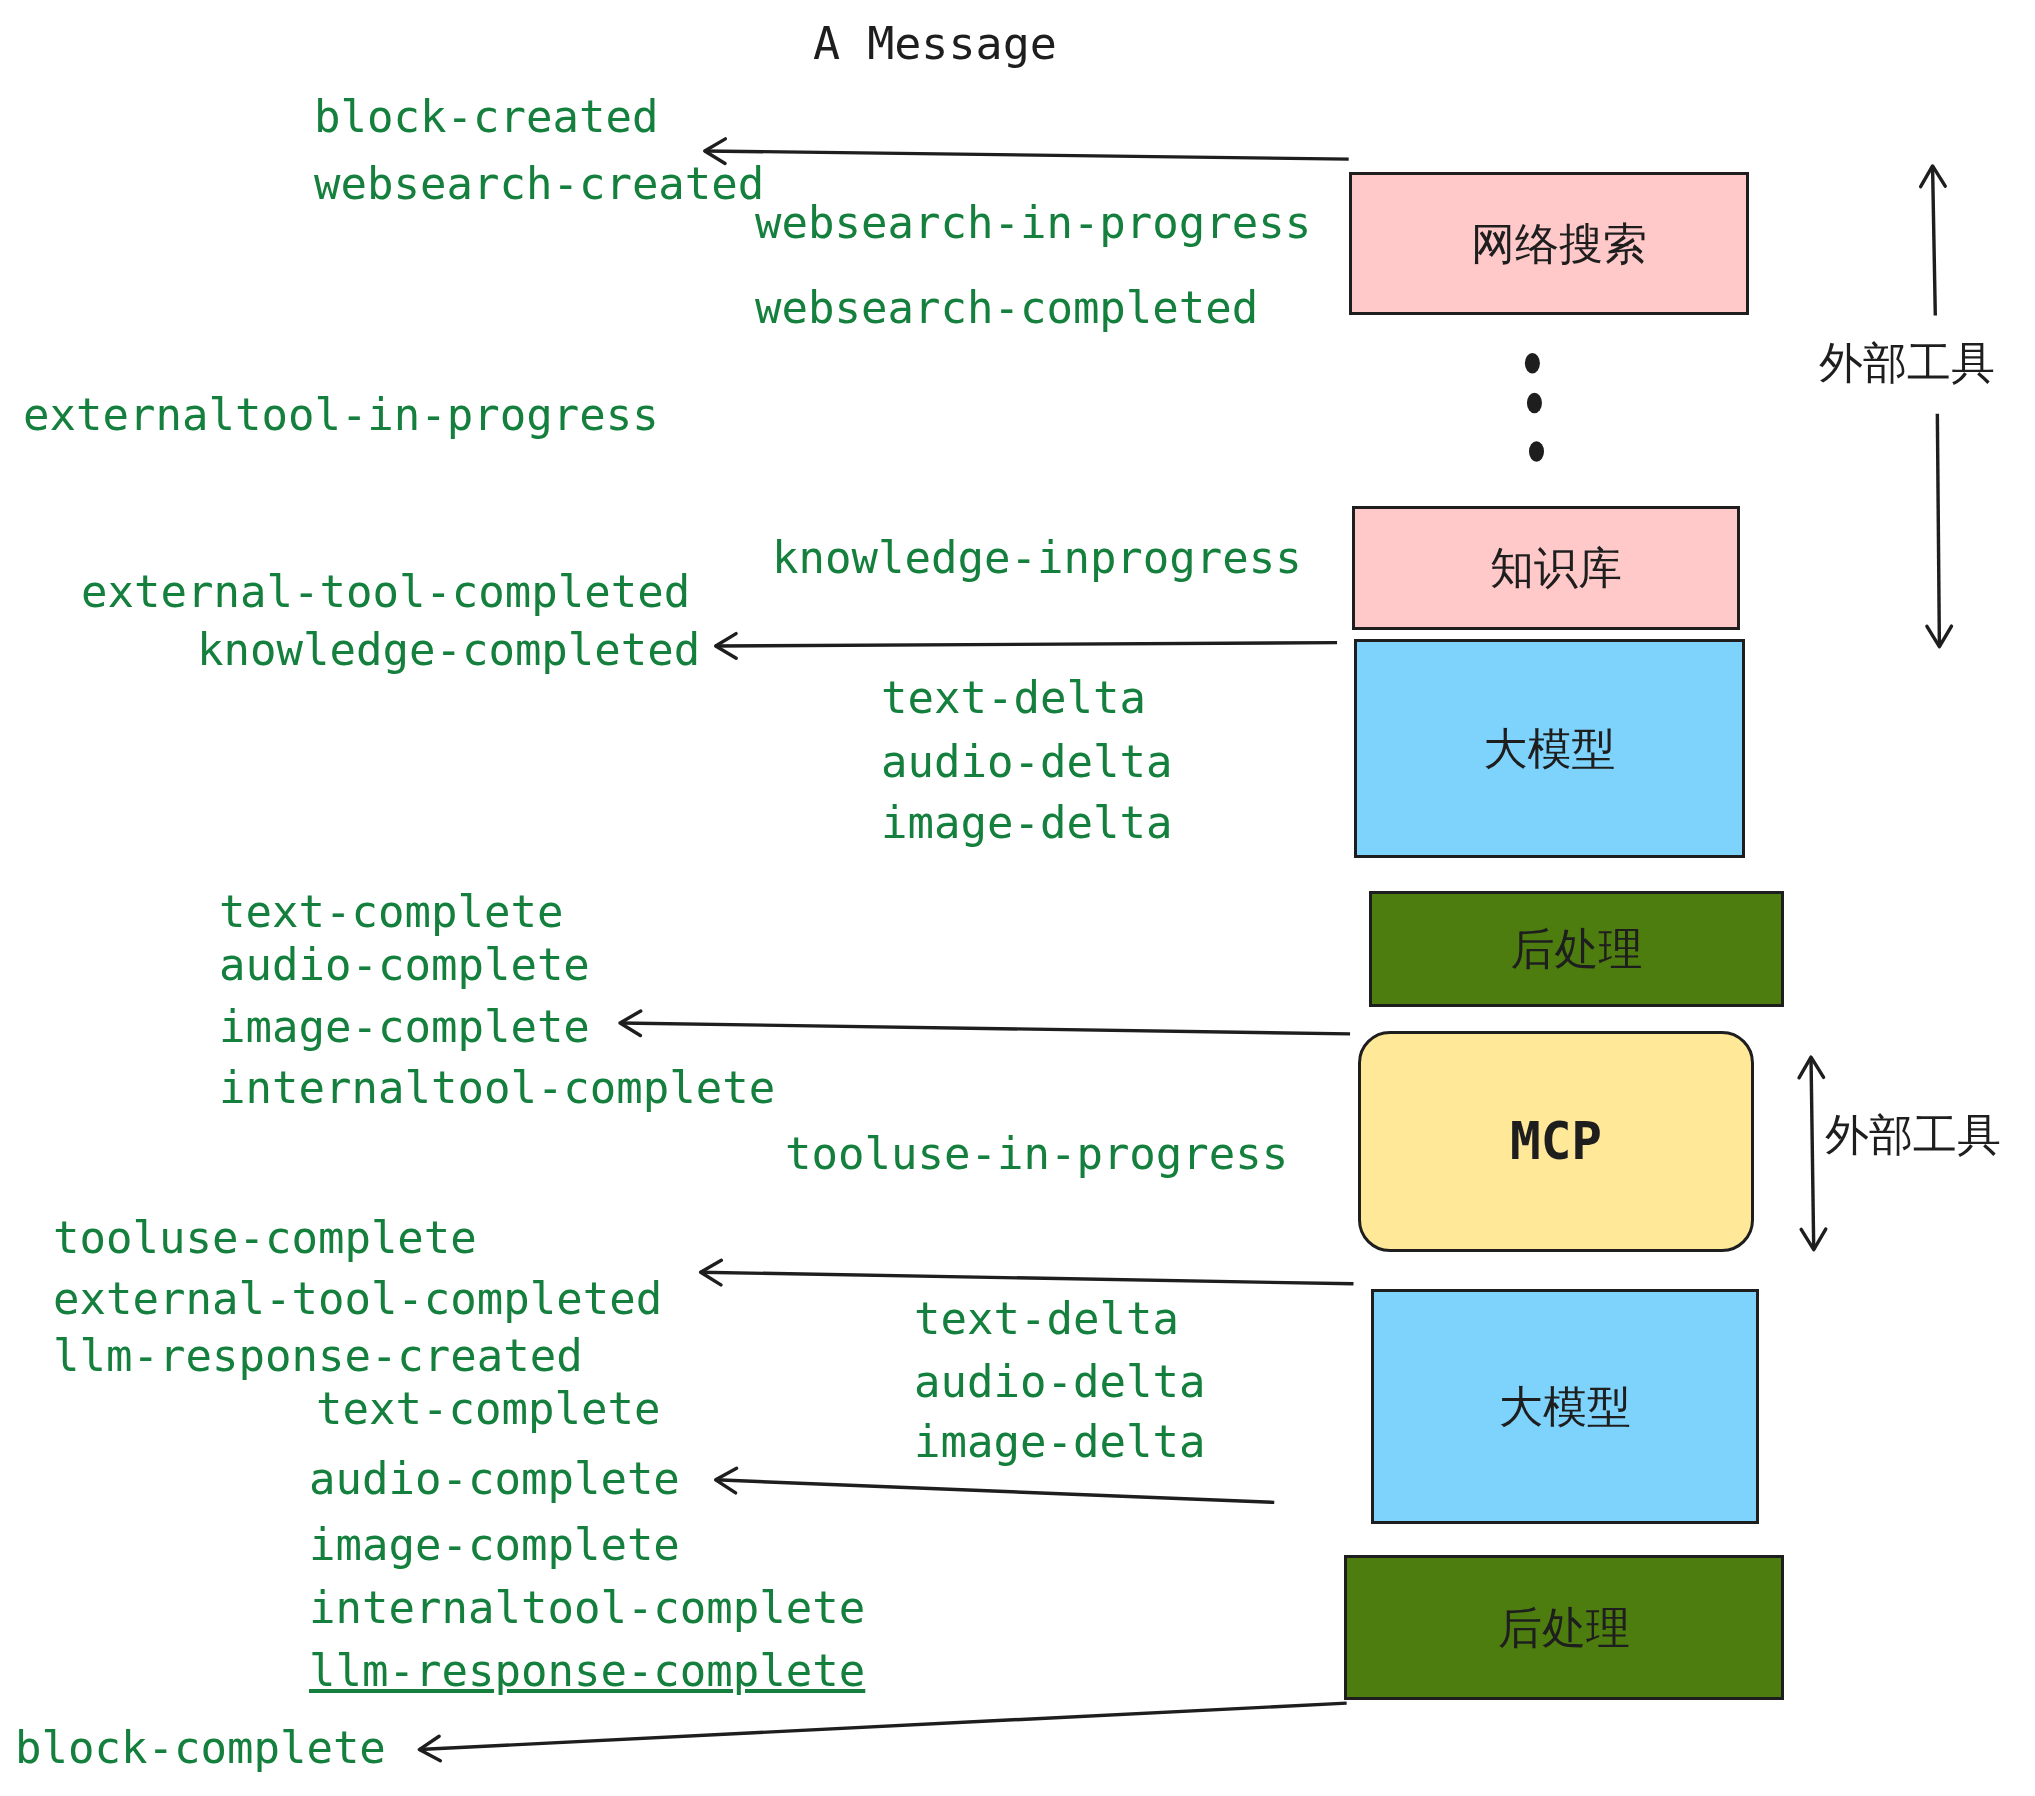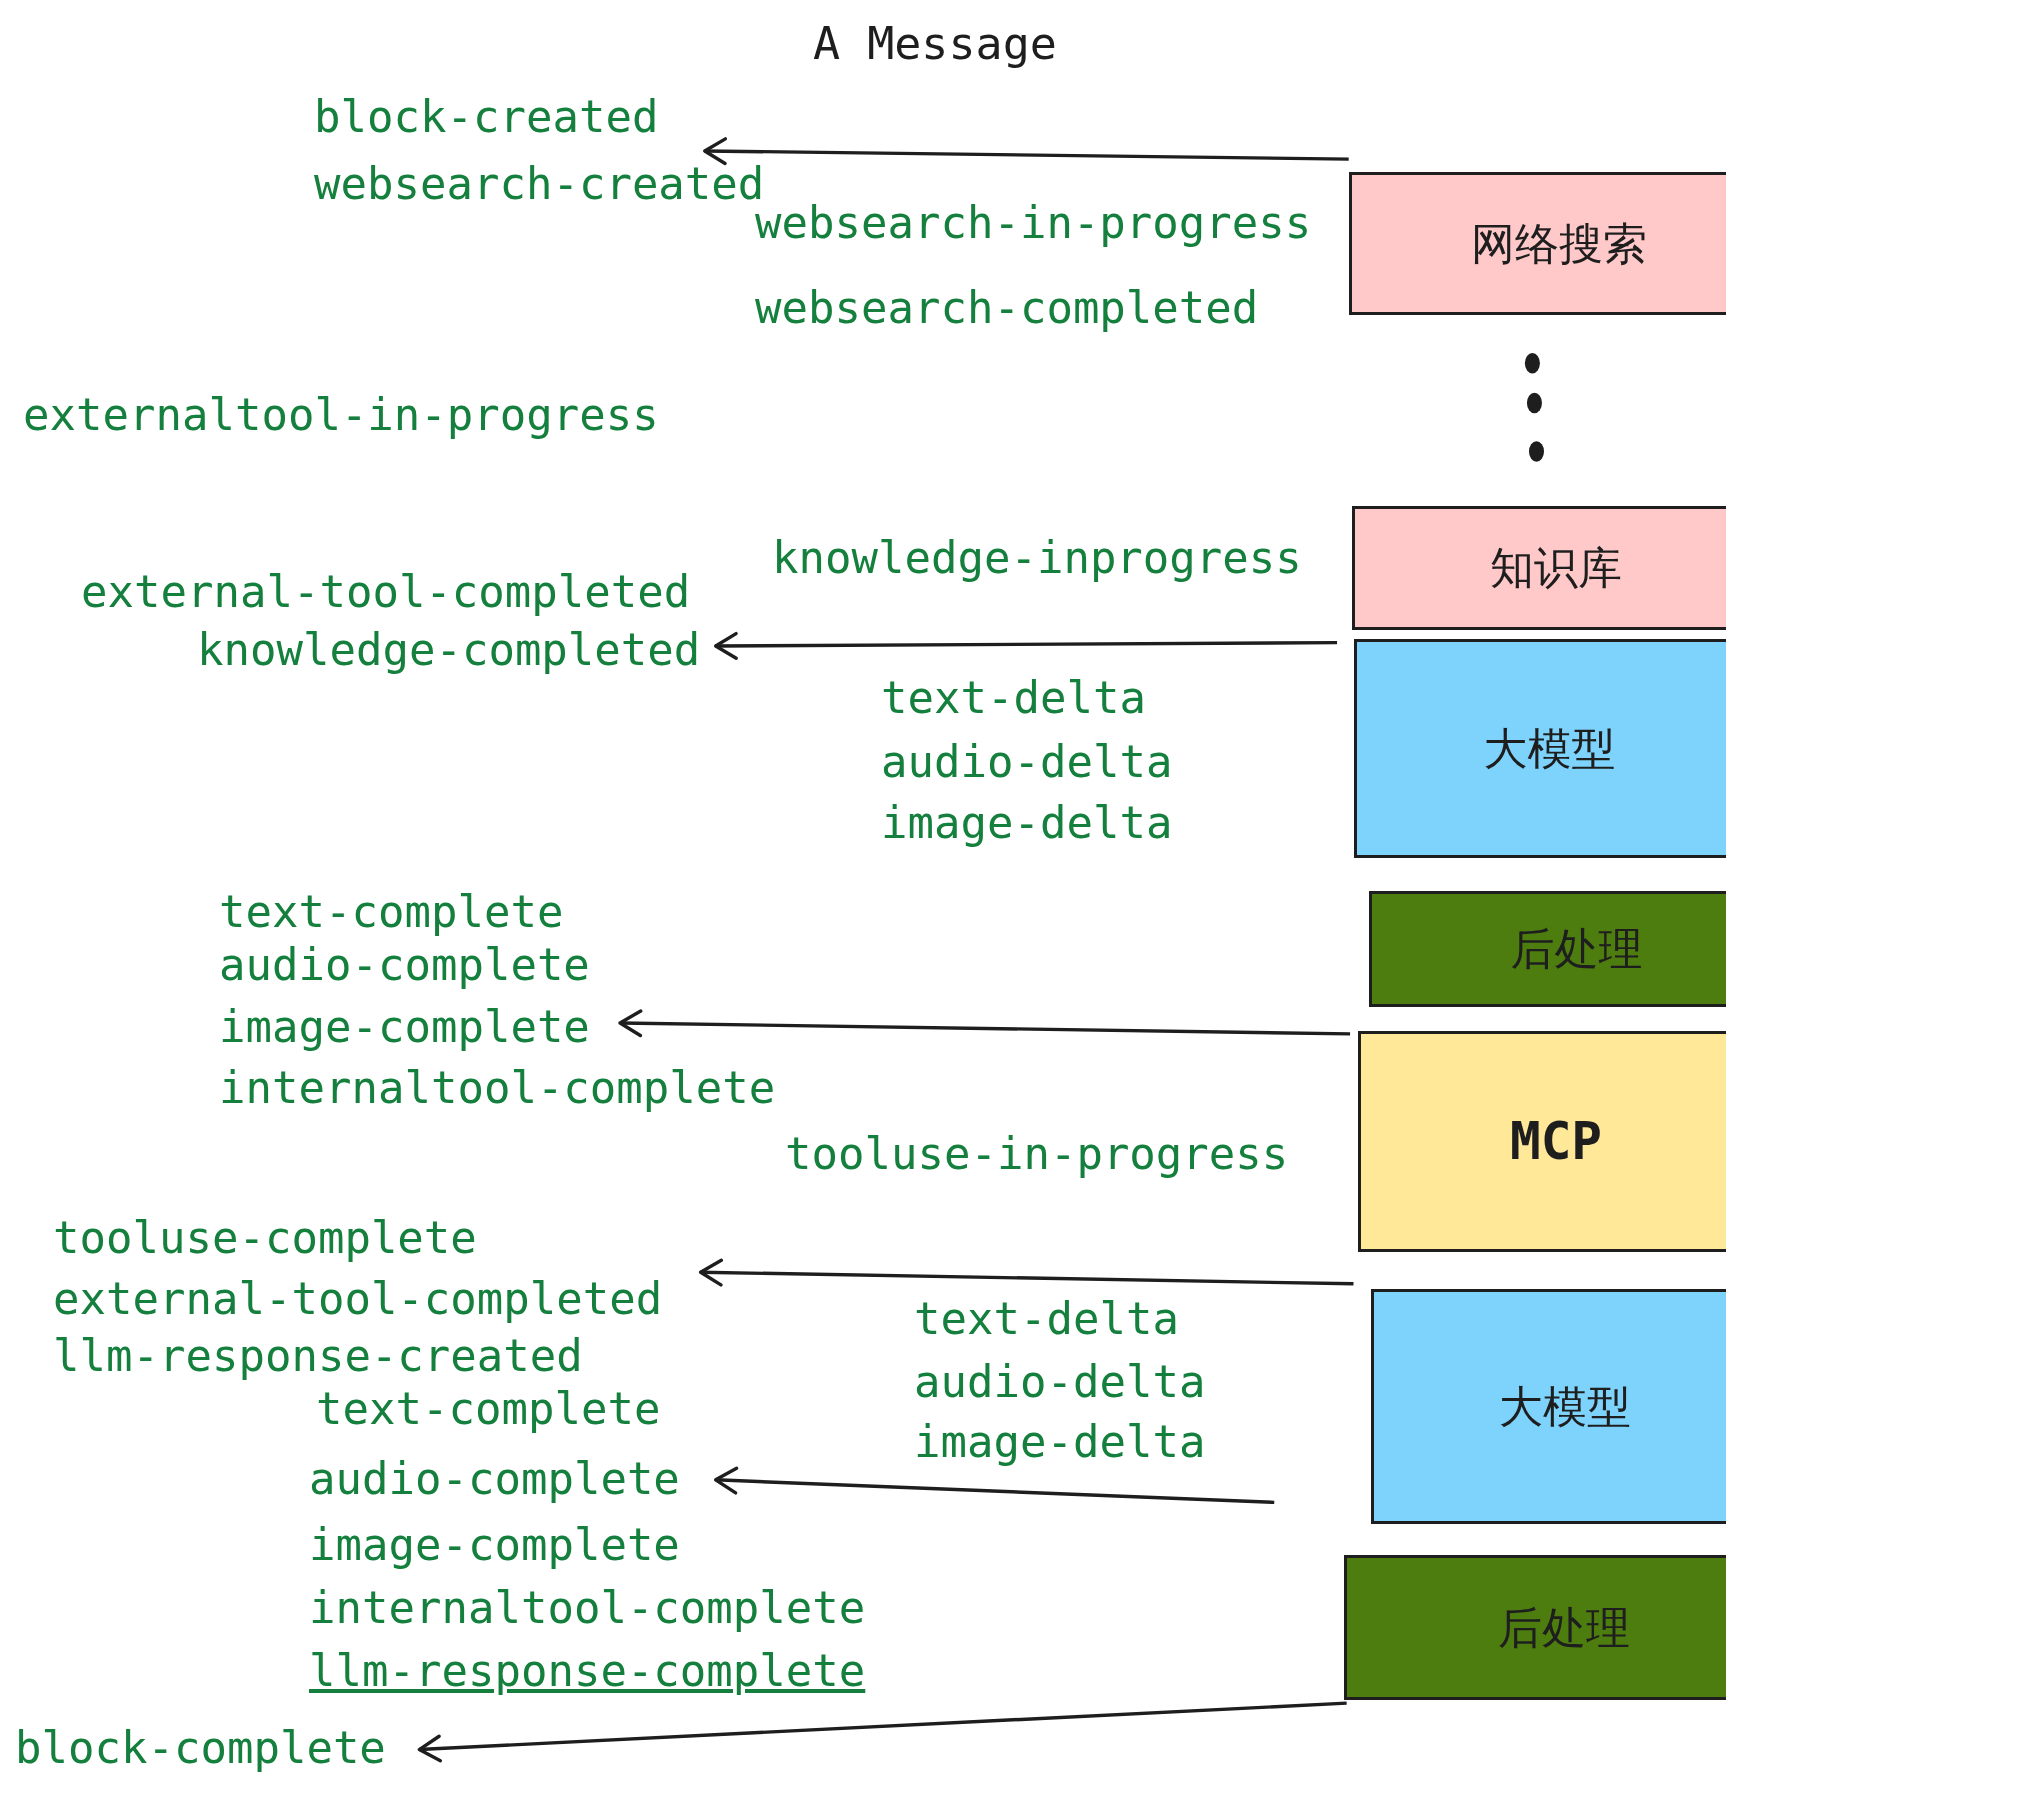--- a/index.html
+++ b/index.html
@@ -1,17 +1,17 @@
 <!DOCTYPE html>
 <html style="font-size:11px"><head>
 <meta charset="utf-8">
 <style>
   html,body { margin:0; padding:0; background:#ffffff; }
   #canvas {
-    position:relative; width:1726px; height:1796px;
+    position:relative; width:2035px; height:1796px;
     background:#ffffff; overflow:hidden;
     font-family:"DejaVu Sans Mono", monospace; color:#1e1e1e;
   }
   #arrow-layer { position:absolute; left:0; top:0; width:2035px; height:1796px; }
   .evt {
     position:absolute; font:44px/1 "DejaVu Sans Mono", monospace;
     color:#15803d; white-space:nowrap;text-align:right;
   }
   .title {
     position:absolute; font:45px/1 "DejaVu Sans Mono", monospace;
@@ -88,21 +88,21 @@
   <div class="evt" style="left:309px;  top:1649px;text-decoration:underline;">llm-response-complete</div>
   <div class="evt" style="left:15px;   top:1726px;">block-complete</div>
   <div class="evt" style="left:914px; top:1297px;">text-delta</div>
   <div class="evt" style="left:914px; top:1360px;">audio-delta</div>
   <div class="evt" style="left:914px; top:1420px;">image-delta</div>
 
   <div class="node pink" style="left:1349px; top:172px;  width:400px; height:143px;">网络搜索</div>
   <div class="node pink" style="left:1352px; top:506px;  width:388px; height:124px;">知识库</div>
   <div class="node green" style="left:1354px; top:639px;  width:391px; height:219px;">大模型</div>
   <div class="node white" style="left:1369px; top:891px; width:415px; height:116px;">后处理</div>
-  <div class="node yellow mcp" style="left:1358px; top:1031px; width:396px; height:221px;">MCP</div>
+  <div class="node yellow mcp" style="left:1358px; top:1031px; width:396px; height:221px;border-radius:32px;">MCP</div>
   <div class="node green" style="left:1371px; top:1289px; width:388px; height:235px;">大模型</div>
   <div class="node white" style="left:1344px; top:1555px; width:440px; height:145px;">后处理</div>
 
   <div class="side-label" style="left:1819px; top:341px;">外部工具</div>
   <div class="side-label" style="left:1825px; top:1113px;">外部工具</div>
 
 </div>
 
 
 </body></html>

